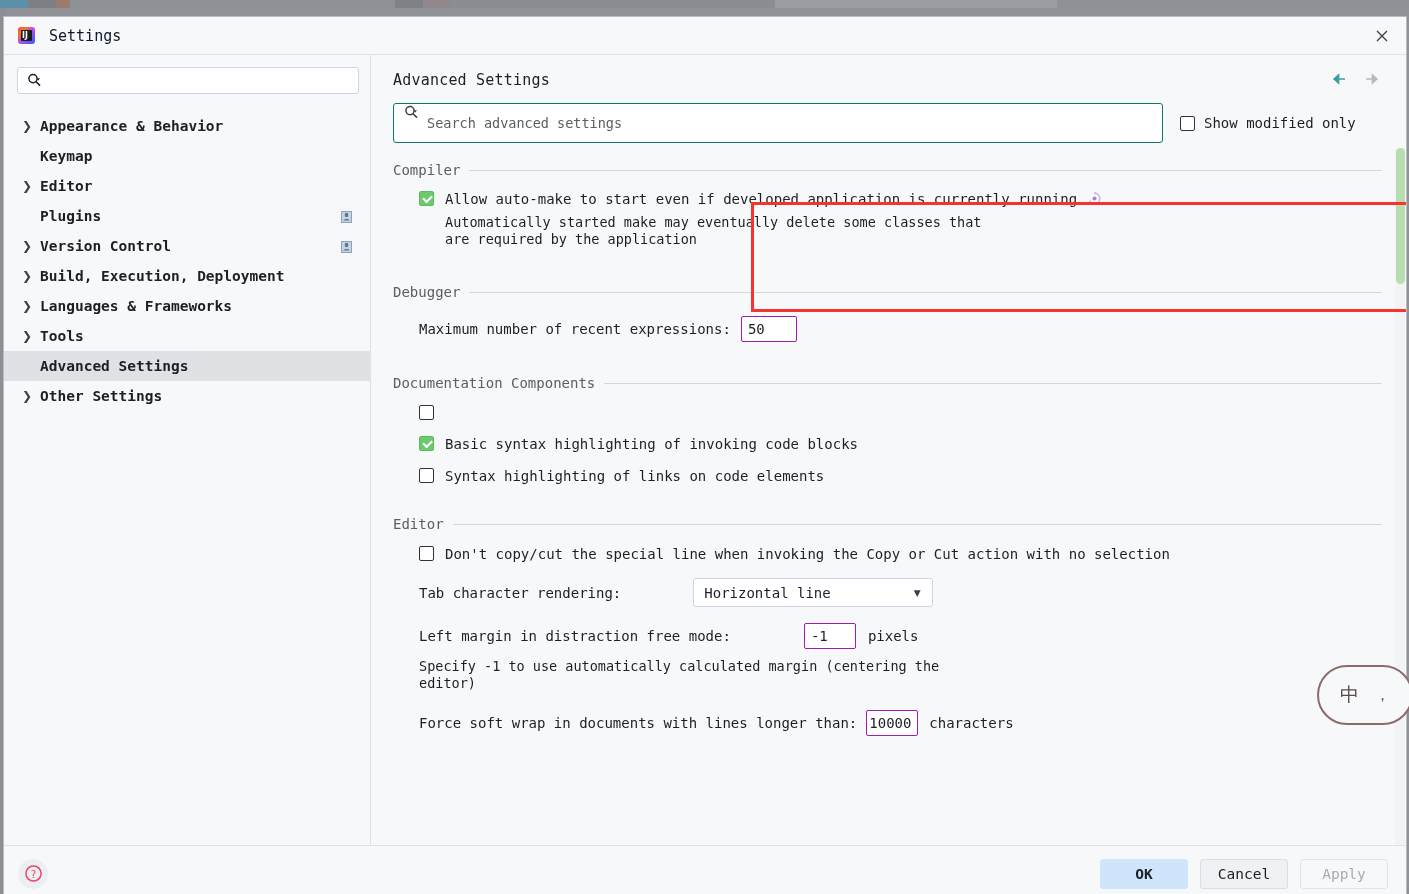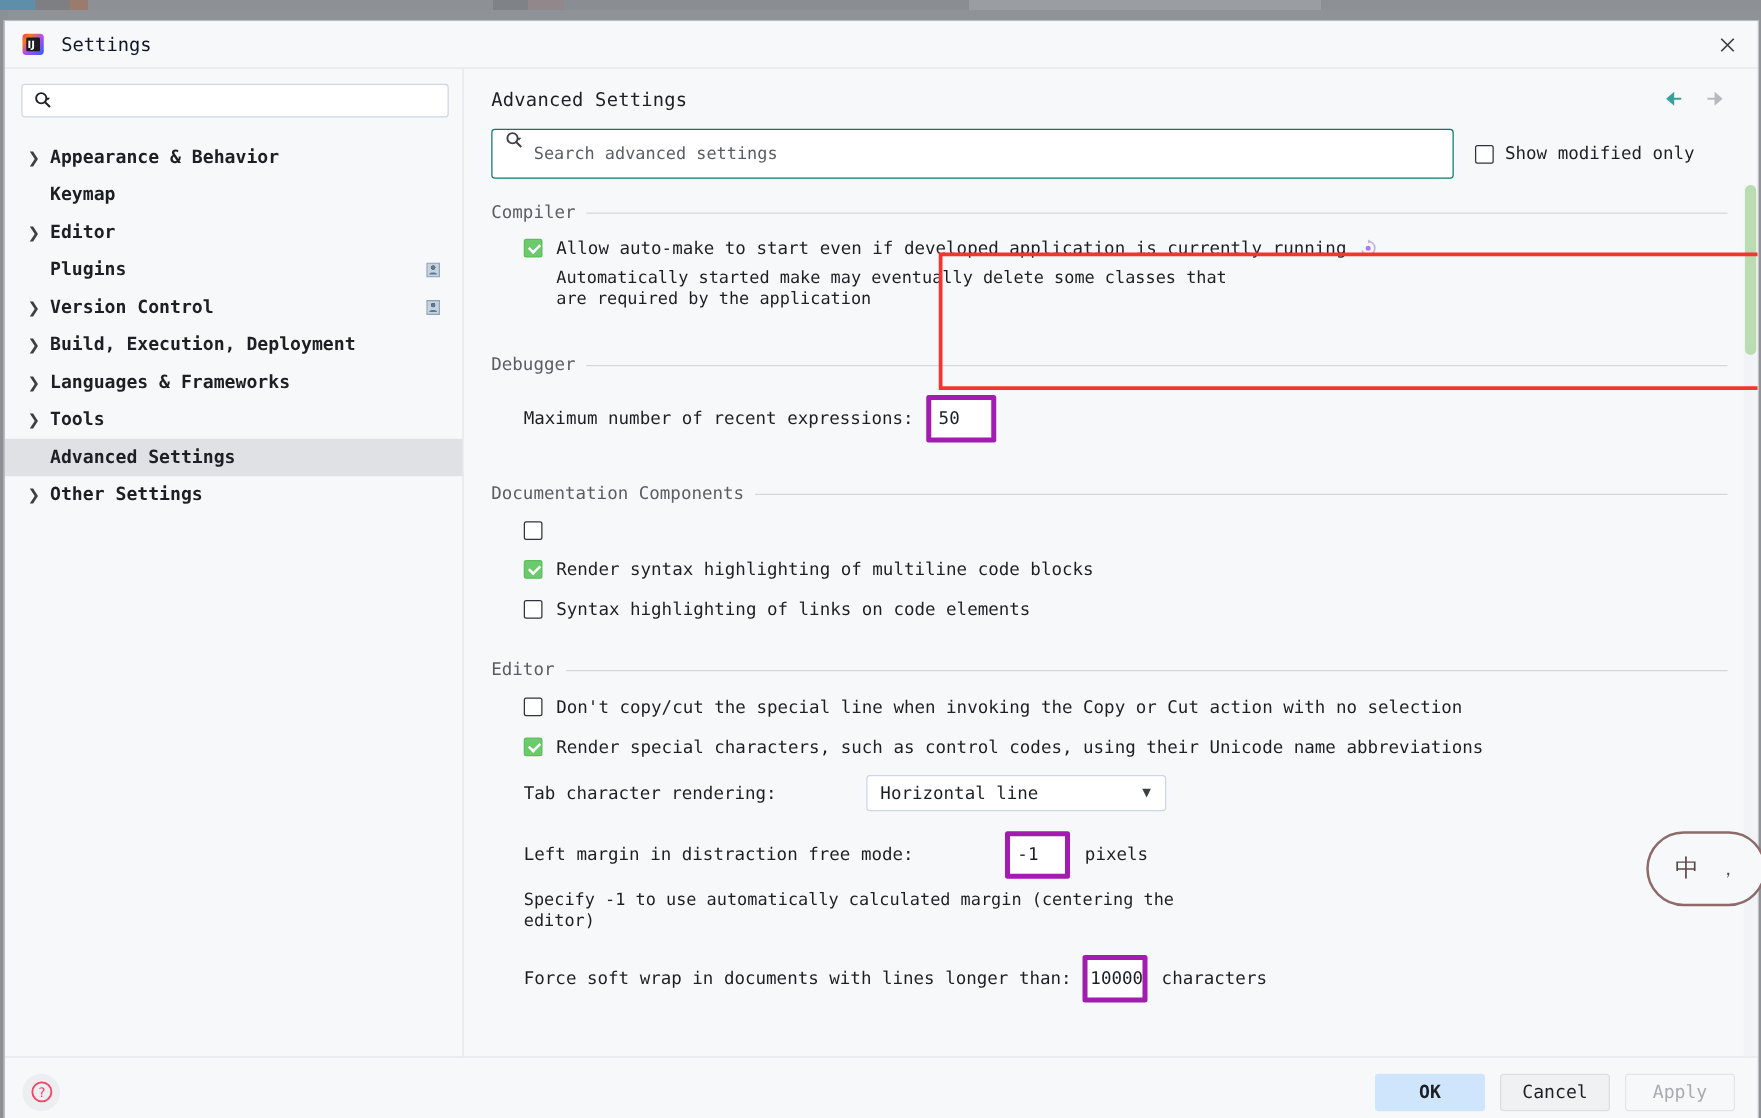--- a/index.html
+++ b/index.html
@@ -199,22 +199,22 @@
   .sub-desc {
     font-size: 13.5px; color: #1c1f23; line-height: 17px;
     font-family: "DejaVu Sans Mono", monospace;
     margin: 7px 0 0 26px; white-space: pre-line;
   }
   .field-label {
     font-size: 14px; color: #1c1f23;
     font-family: "DejaVu Sans Mono", monospace;
   }
   .txtfield {
-    background: #fff; border: 4px solid #a21caf; border-radius: 2px;
-    height: 38px; display: flex; align-items: center;
+    background: #fff; border: 1px solid #a21caf; border-radius: 2px;
+    height: 26px; display: flex; align-items: center;
     font-family: "DejaVu Sans Mono", monospace; font-size: 14px;
     color: #1c1f23; padding-left: 6px; overflow: hidden;
   }
   .unit {
     font-size: 14px; color: #1c1f23; margin-left: 12px;
     font-family: "DejaVu Sans Mono", monospace;
   }
   .combo {
     background: #fff; border: 1px solid #cdd6e4; border-radius: 3px;
     height: 29px; width: 240px; display: flex; align-items: center;
@@ -454,42 +454,38 @@
           <div class="group-head">
             <span>Documentation Components</span>
             <span class="rule"></span>
           </div>
           <div class="group-body" style="padding-top:14px;">
             <div class="row-cb" style="margin-bottom:16px;">
               <span class="cb"></span>
             </div>
             <div class="row-cb" style="margin-bottom:16px;">
               <span class="cb on"></span>
-              <span class="cb-label">Render syntax highlighting of multiline code blocks</span>
+              <span class="cb-label">Basic syntax highlighting of invoking code blocks</span>
             </div>
             <div class="row-cb">
               <span class="cb"></span>
               <span class="cb-label">Syntax highlighting of links on code elements</span>
             </div>
           </div>
         </div>
 
         <div class="group" style="margin-top:30px;">
           <div class="group-head">
             <span>Editor</span>
             <span class="rule"></span>
           </div>
           <div class="group-body" style="padding-top:14px;">
             <div class="row-cb" style="margin-bottom:16px;">
               <span class="cb"></span>
               <span class="cb-label">Don't copy/cut the special line when invoking the Copy or Cut action with no selection</span>
-            </div>
-            <div class="row-cb" style="margin-bottom:14px;">
-              <span class="cb on"></span>
-              <span class="cb-label">Render special characters, such as control codes, using their Unicode name abbreviations</span>
             </div>
 
             <div class="row" style="margin-top:12px;">
               <span class="field-label">Tab character rendering:</span>
               <span class="combo" style="margin-left:72px;">
                 <span>Horizontal line</span>
                 <span class="caret">▼</span>
               </span>
             </div>
 

